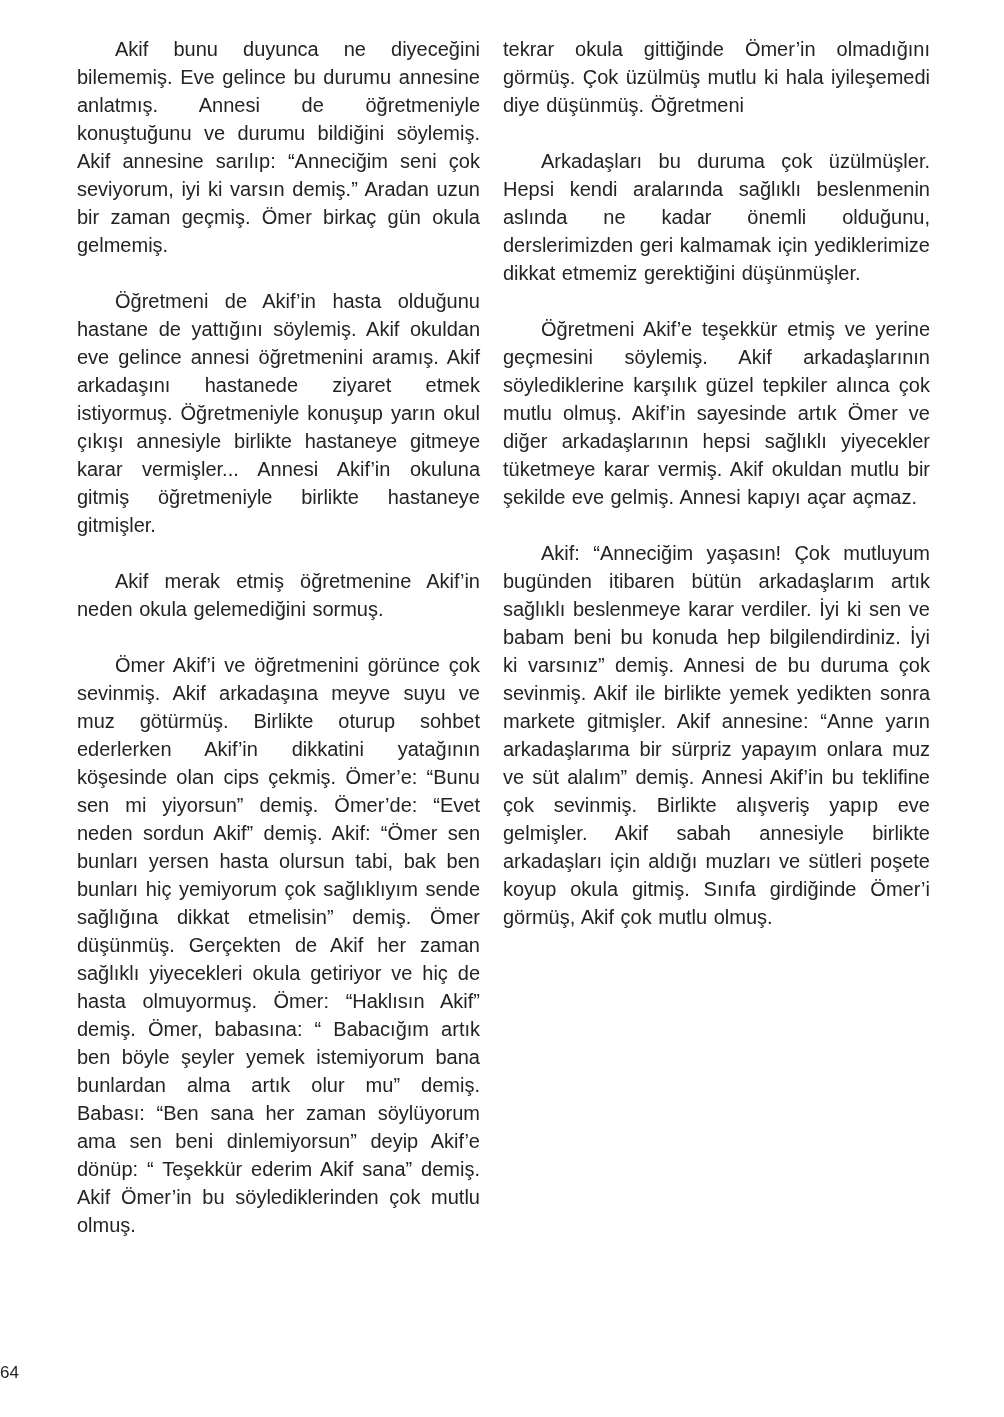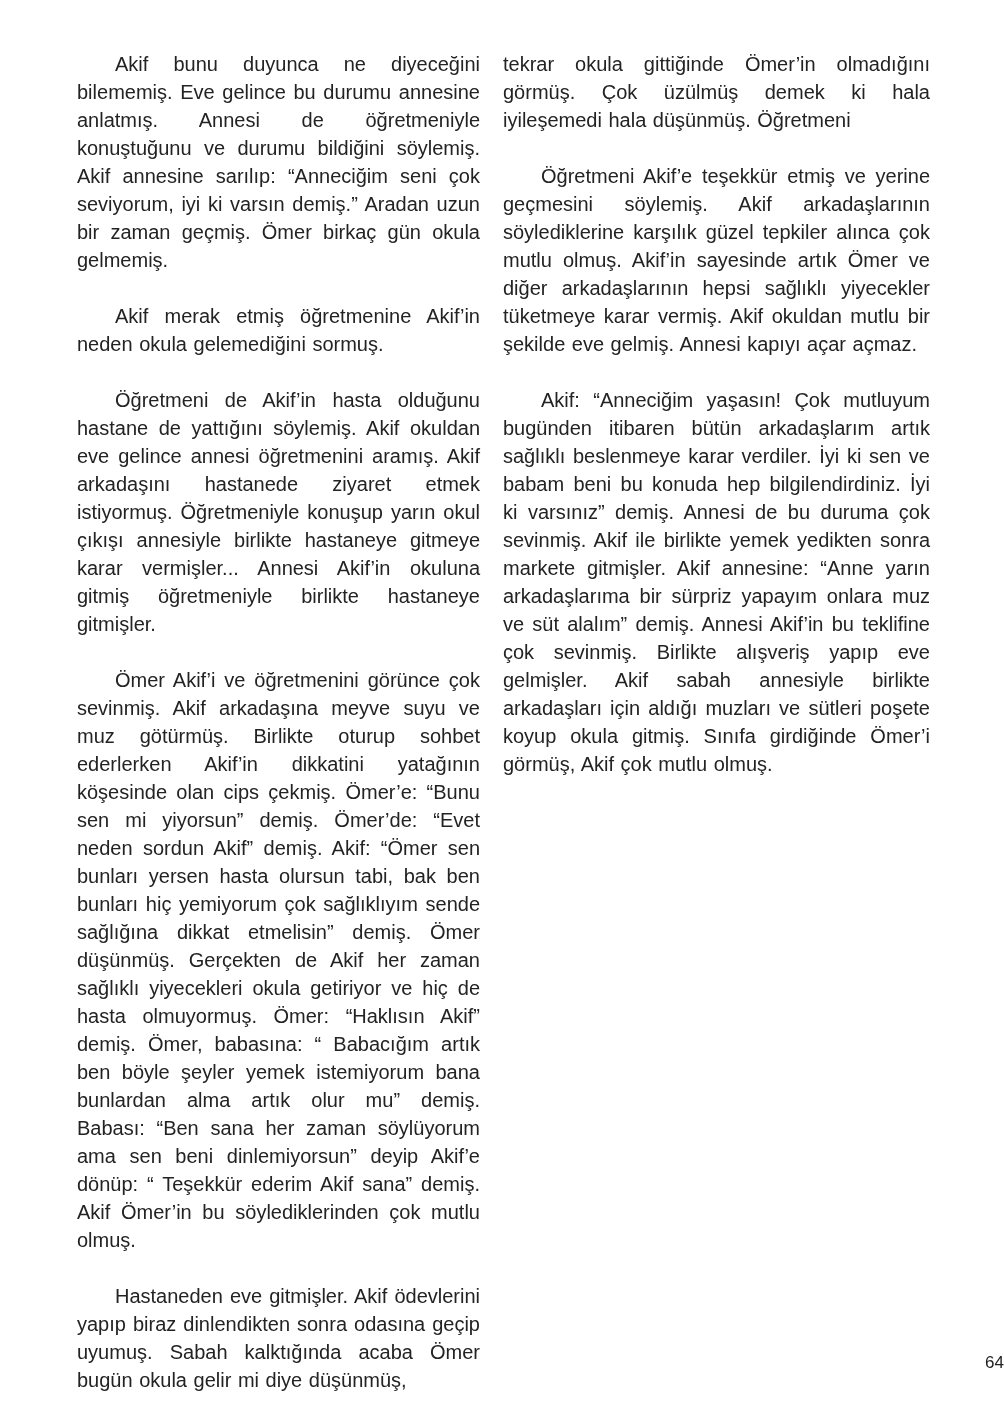--- a/index.html
+++ b/index.html
@@ -6,21 +6,21 @@
     margin: 0;
     padding: 0;
     background: #ffffff;
   }
   .page {
     position: relative;
     width: 1004px;
     height: 1417px;
     background: #ffffff;
     box-sizing: border-box;
-    padding: 50px 74px 0 77px;
+    padding: 35px 74px 0 77px;
     font-family: "Liberation Sans", sans-serif;
     color: #232323;
     overflow: hidden;
   }
   .columns {
     display: flex;
     gap: 23px;
     align-items: flex-start;
   }
   .column {
@@ -35,43 +35,43 @@
     text-align: justify;
     text-indent: 38px;
     word-spacing: 1px;
   }
   .column p.no-indent {
     text-indent: 0;
   }
   .page-footer {
     position: absolute;
     left: 0;
-    bottom: 44px;
+    bottom: 34px;
     width: 100%;
-    text-align: right;
+    text-align: left;
   }
   .page-number {
     font-size: 17px;
     color: #232323;
   }
 </style>
 </head>
 <body>
 
 <div class="page">
   <div class="columns">
     <div class="column left">
       <p>Akif bunu duyunca ne diyeceğini bilememiş. Eve gelince bu durumu annesine anlatmış. Annesi de öğretmeniyle konuştuğunu ve durumu bildiğini söylemiş. Akif annesine sarılıp: “Anneciğim seni çok seviyorum, iyi ki varsın demiş.” Aradan uzun bir zaman geçmiş. Ömer birkaç gün okula gelmemiş.</p>
+      <p>Öğretmeni de Akif’in hasta olduğunu hastane de yattığını söylemiş. Akif okuldan eve gelince annesi öğretmenini aramış. Akif arkadaşını hastanede ziyaret etmek istiyormuş. Öğretmeniyle konuşup yarın okul çıkışı annesiyle birlikte hastaneye gitmeye karar vermişler... Annesi Akif’in okuluna gitmiş öğretmeniyle birlikte hastaneye gitmişler.</p>
       <p>Akif merak etmiş öğretmenine Akif’in neden okula gelemediğini sormuş.</p>
-      <p>Öğretmeni de Akif’in hasta olduğunu hastane de yattığını söylemiş. Akif okuldan eve gelince annesi öğretmenini aramış. Akif arkadaşını hastanede ziyaret etmek istiyormuş. Öğretmeniyle konuşup yarın okul çıkışı annesiyle birlikte hastaneye gitmeye karar vermişler... Annesi Akif’in okuluna gitmiş öğretmeniyle birlikte hastaneye gitmişler.</p>
       <p>Ömer Akif’i ve öğretmenini görünce çok sevinmiş. Akif arkadaşına meyve suyu ve muz götürmüş. Birlikte oturup sohbet ederlerken Akif’in dikkatini yatağının köşesinde olan cips çekmiş. Ömer’e: “Bunu sen mi yiyorsun” demiş. Ömer’de: “Evet neden sordun Akif” demiş. Akif: “Ömer sen bunları yersen hasta olursun tabi, bak ben bunları hiç yemiyorum çok sağlıklıyım sende sağlığına dikkat etmelisin” demiş. Ömer düşünmüş. Gerçekten de Akif her zaman sağlıklı yiyecekleri okula getiriyor ve hiç de hasta olmuyormuş. Ömer: “Haklısın Akif” demiş. Ömer, babasına: “ Babacığım artık ben böyle şeyler yemek istemiyorum bana bunlardan alma artık olur mu” demiş. Babası: “Ben sana her zaman söylüyorum ama sen beni dinlemiyorsun” deyip Akif’e dönüp: “ Teşekkür ederim Akif sana” demiş. Akif Ömer’in bu söylediklerinden çok mutlu olmuş.</p>
-      <p>Hastaneden eve gitmişler. Akif ödevlerini yapıp biraz dinlendikten sonra odasına geçip uyumuş. Sabah kalktığında acaba Ömer bugün okula gelir mi diye düşünmüş,</p>
     </div>
     <div class="column right">
-      <p class="no-indent">tekrar okula gittiğinde Ömer’in olmadığını görmüş. Çok üzülmüş demek ki hala iyileşemedi hala düşünmüş. Öğretmeni</p>
+      <p class="no-indent">tekrar okula gittiğinde Ömer’in olmadığını görmüş. Çok üzülmüş mutlu ki hala iyileşemedi diye düşünmüş. Öğretmeni</p>
+      <p>Arkadaşları bu duruma çok üzülmüşler. Hepsi kendi aralarında sağlıklı beslenmenin aslında ne kadar önemli olduğunu, derslerimizden geri kalmamak için yediklerimize dikkat etmemiz gerektiğini düşünmüşler.</p>
       <p>Öğretmeni Akif’e teşekkür etmiş ve yerine geçmesini söylemiş. Akif arkadaşlarının söylediklerine karşılık güzel tepkiler alınca çok mutlu olmuş. Akif’in sayesinde artık Ömer ve diğer arkadaşlarının hepsi sağlıklı yiyecekler tüketmeye karar vermiş. Akif okuldan mutlu bir şekilde eve gelmiş. Annesi kapıyı açar açmaz.</p>
       <p>Akif: “Anneciğim yaşasın! Çok mutluyum bugünden itibaren bütün arkadaşlarım artık sağlıklı beslenmeye karar verdiler. İyi ki sen ve babam beni bu konuda hep bilgilendirdiniz. İyi ki varsınız” demiş. Annesi de bu duruma çok sevinmiş. Akif ile birlikte yemek yedikten sonra markete gitmişler. Akif annesine: “Anne yarın arkadaşlarıma bir sürpriz yapayım onlara muz ve süt alalım” demiş. Annesi Akif’in bu teklifine çok sevinmiş. Birlikte alışveriş yapıp eve gelmişler. Akif sabah annesiyle birlikte arkadaşları için aldığı muzları ve sütleri poşete koyup okula gitmiş. Sınıfa girdiğinde Ömer’i görmüş, Akif çok mutlu olmuş.</p>
     </div>
   </div>
   <div class="page-footer">
     <span class="page-number">64</span>
   </div>
 </div>
 
 </body></html>

